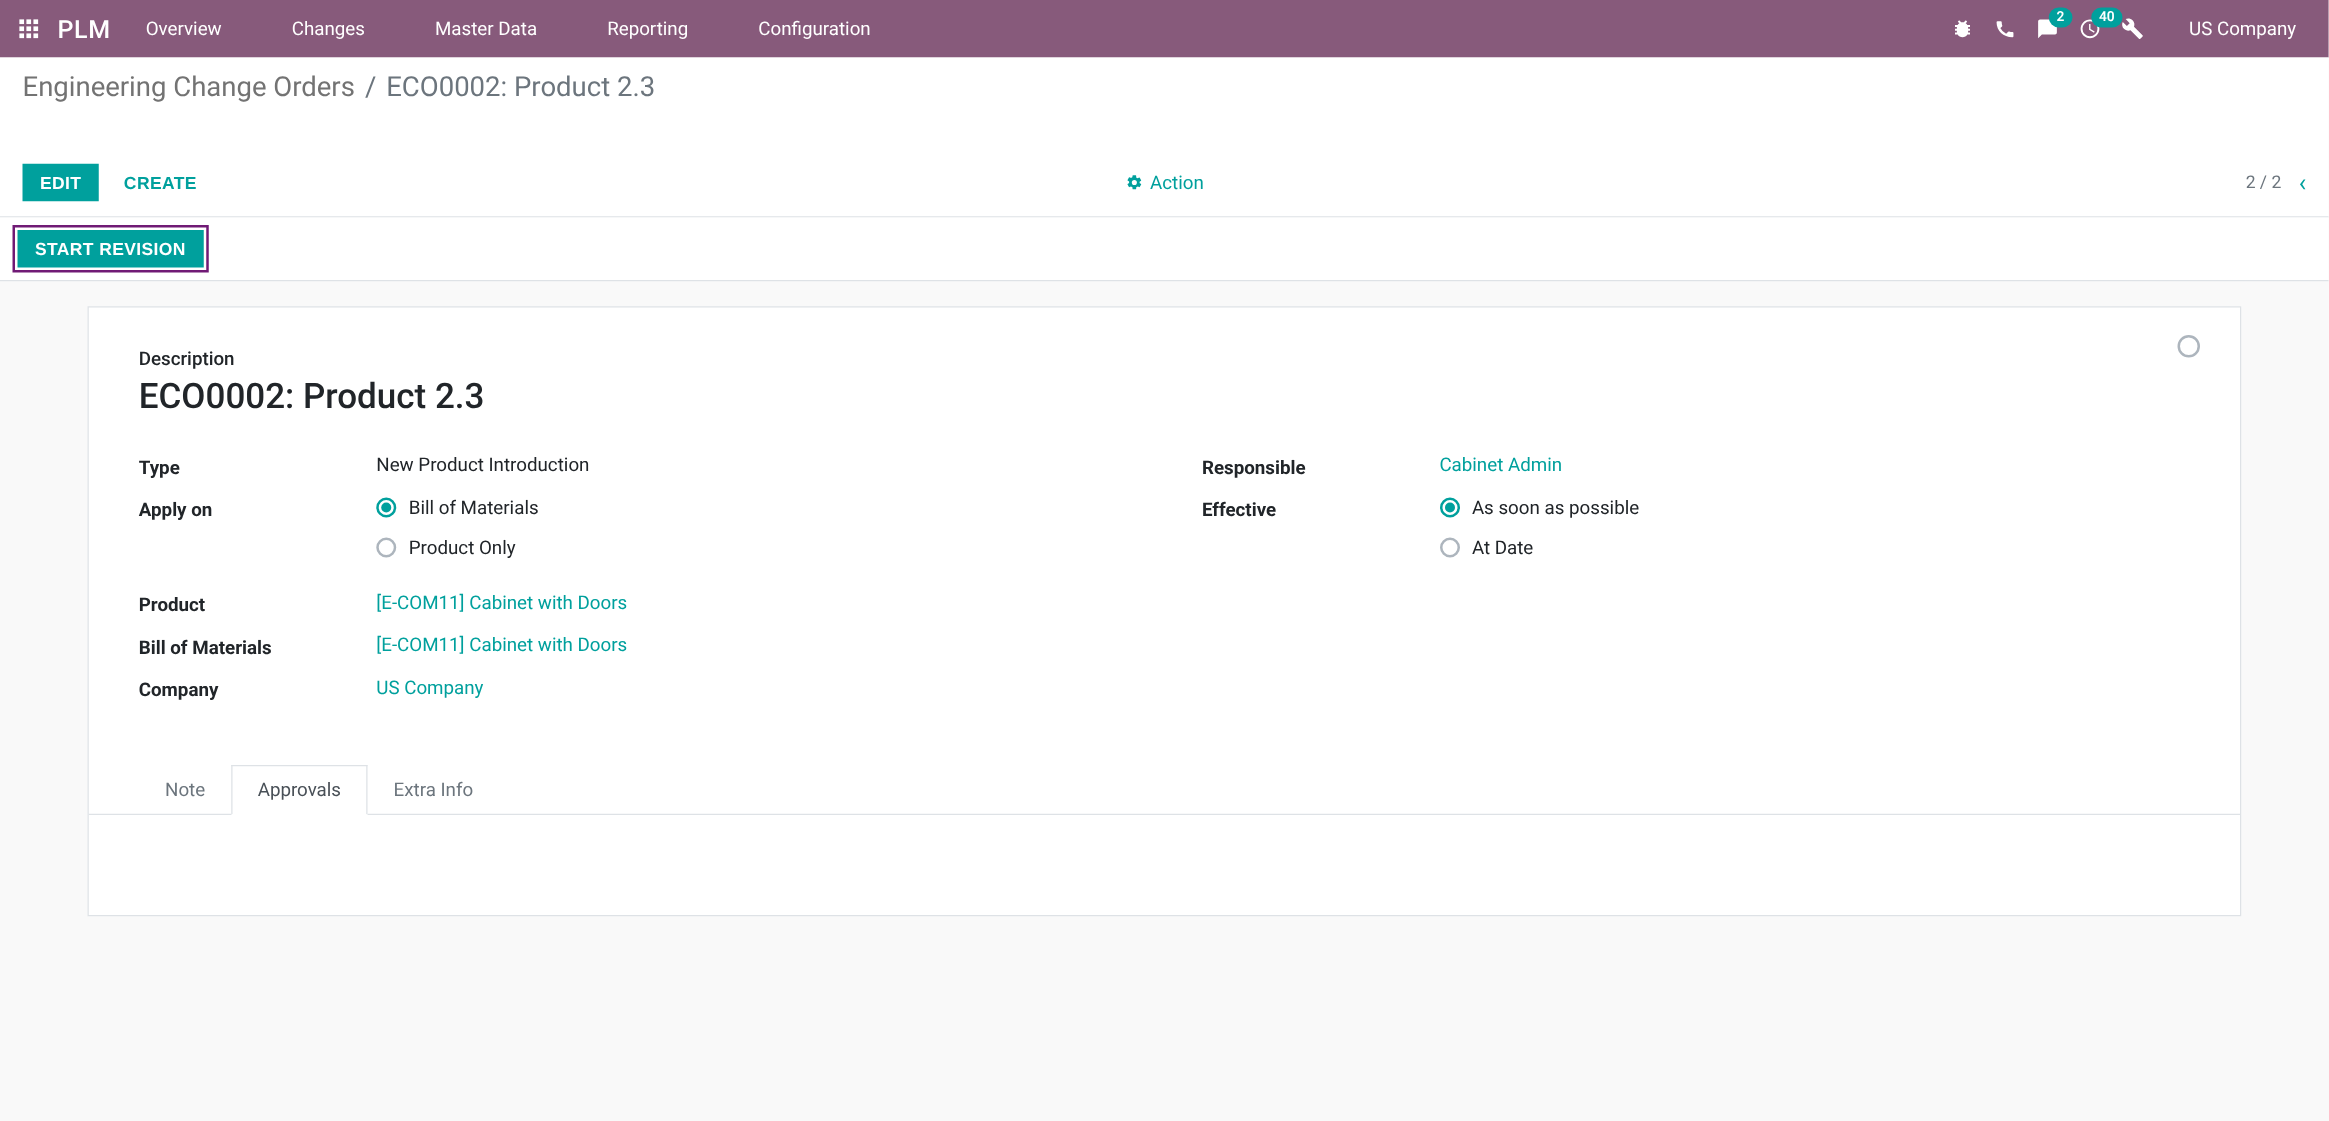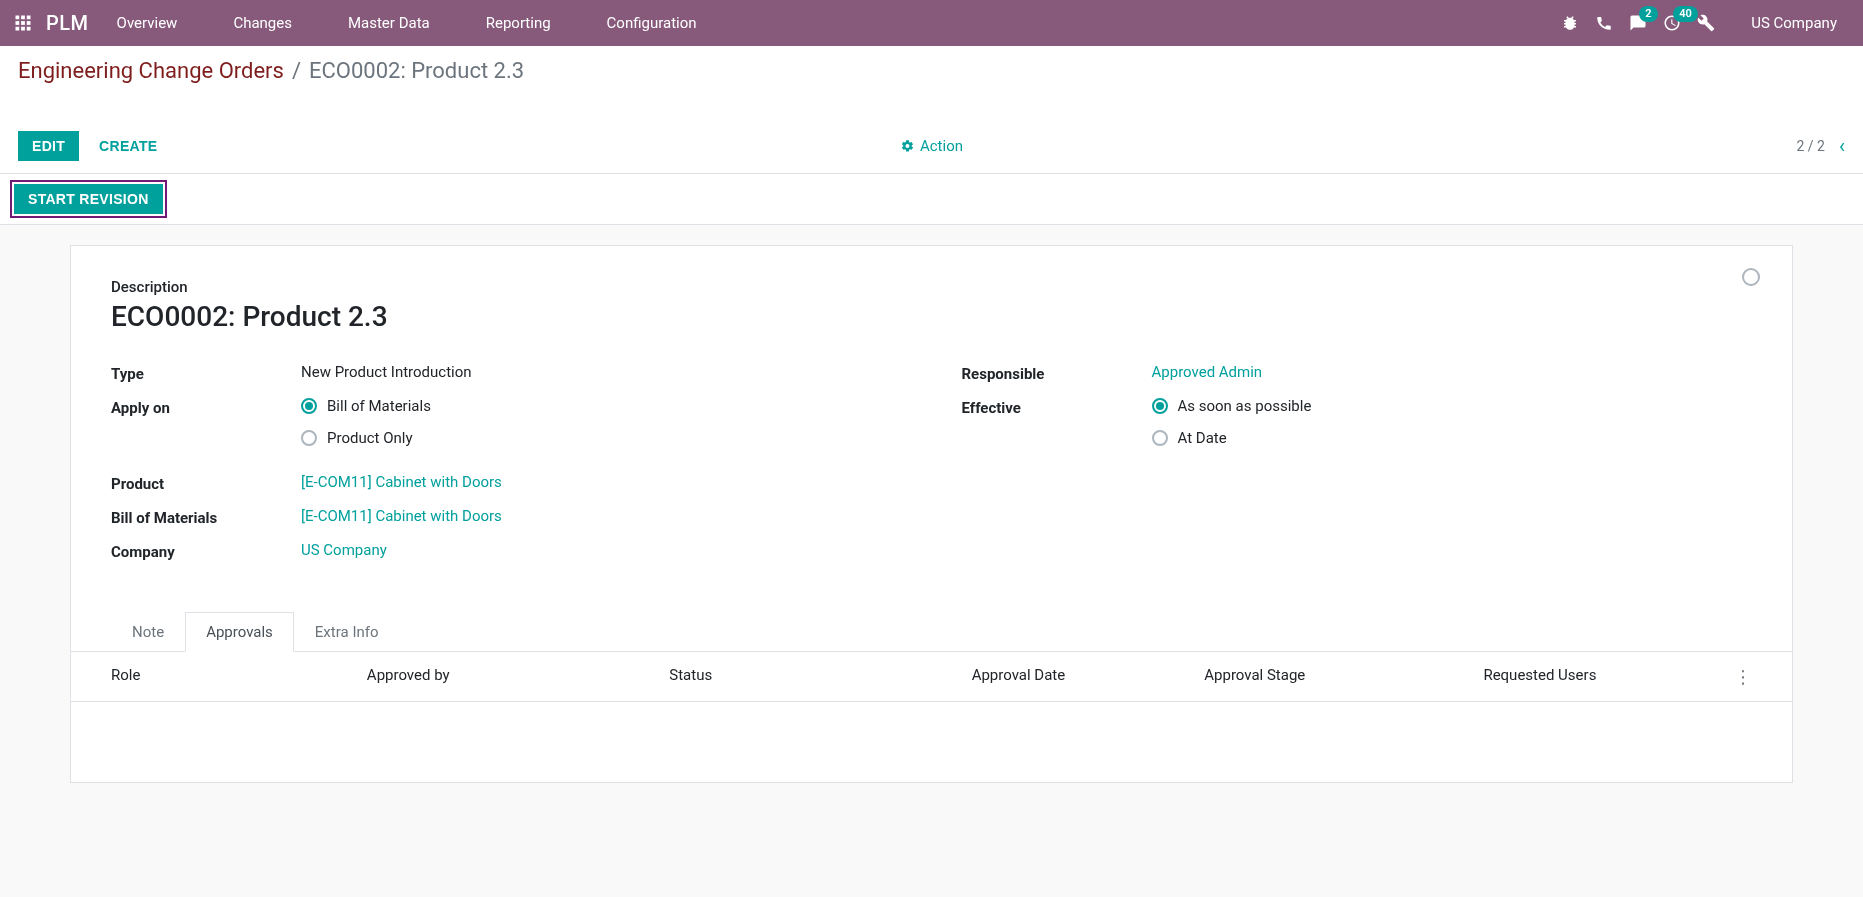--- a/index.html
+++ b/index.html
@@ -56,21 +56,21 @@
   .control-bar {
     background:#fff;
     border-bottom:1px solid #dee2e6;
     padding: 12px 18px 0 18px;
   }
   .breadcrumbs {
     display:flex; align-items:baseline; gap:8px;
     font-size: 22px;
     margin-bottom: 14px;
   }
-  .bc-link { color:#7f1d1d; }
+  .bc-link { color:#737373; }
   .bc-sep { color:#6c757d; }
   .bc-current { color:#6c757d; }
   .control-row {
     display:flex; align-items:center;
     padding-bottom: 12px;
     margin-top: 48px;
   }
   .btn-primary {
     background:#00a09d; color:#fff; border:none;
     padding: 7px 14px; font-size:14px; font-weight:600;
@@ -336,21 +336,21 @@
         </div>
         <div class="frow">
           <div class="flabel">Company</div>
           <div class="fvalue link">US Company</div>
         </div>
       </div>
 
       <div class="col">
         <div class="frow">
           <div class="flabel">Responsible</div>
-          <div class="fvalue link">Approved Admin</div>
+          <div class="fvalue link">Cabinet Admin</div>
         </div>
         <div class="frow">
           <div class="flabel">Effective</div>
           <div class="radio-stack">
             <label class="radio-item">
               <span class="radio checked"></span>
               <span>As soon as possible</span>
             </label>
             <label class="radio-item">
               <span class="radio"></span>
@@ -360,25 +360,16 @@
         </div>
       </div>
     </div>
 
     <div class="tabs">
       <div class="tab">Note</div>
       <div class="tab active">Approvals</div>
       <div class="tab">Extra Info</div>
     </div>
     <div class="tab-content">
-      <div class="table-head">
-        <div>Role</div>
-        <div>Approved by</div>
-        <div>Status</div>
-        <div>Approval Date</div>
-        <div>Approval Stage</div>
-        <div>Requested Users</div>
-        <div class="kebab">⋮</div>
-      </div>
       <div class="table-body"></div>
     </div>
   </div>
 </div>
 
 </body></html>

